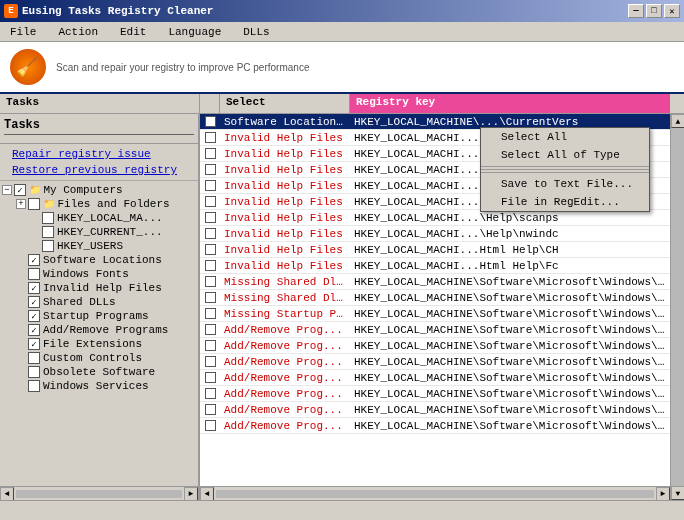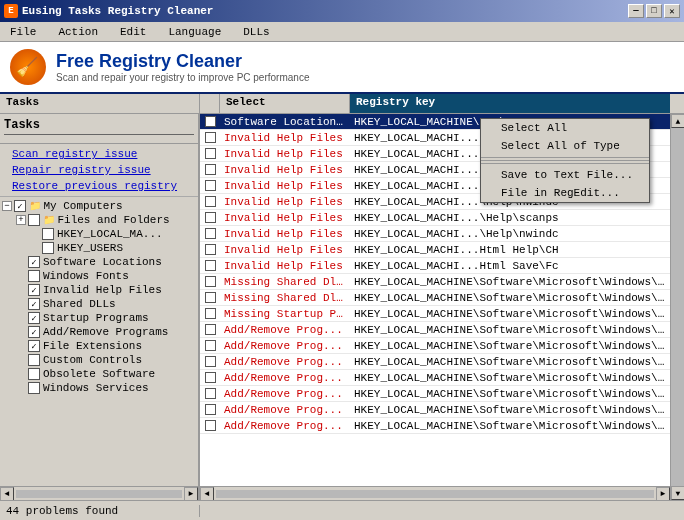--- a/index.html
+++ b/index.html
@@ -159,21 +159,21 @@
     .table-row.selected { background: #0a246a; color: white; }
     .row-check { width: 20px; min-width: 20px; display: flex; align-items: center; justify-content: center; }
     .row-check-box { width: 11px; height: 11px; border: 1px solid #555; background: white; }
     .row-problem { width: 130px; min-width: 130px; padding: 0 4px; overflow: hidden; text-overflow: ellipsis; white-space: nowrap; font-size: 11px; color: #cc0000; }
     .row-key { flex: 1; padding: 0 4px; overflow: hidden; text-overflow: ellipsis; white-space: nowrap; font-size: 11px; }
     .table-row.selected .row-problem { color: white; }
 
     
     .context-menu {
       position: absolute;
-      top: 4px;
+      top: 13px;
       left: 280px;
       width: 170px;
       background: #d4d0c8;
       border: 1px solid #555;
       box-shadow: 2px 2px 4px rgba(0,0,0,0.4);
       z-index: 100;
     }
     .ctx-item {
       padding: 3px 20px;
       font-size: 11px;
@@ -235,42 +235,40 @@
 <div class="menu-item">File</div>
     <div class="menu-item">Action</div>
     <div class="menu-item">Edit</div>
     <div class="menu-item">Language</div>
     <div class="menu-item">DLLs</div>
   </div>
 
 <div class="app-header">
   <div class="app-logo">🧹</div>
   <div class="app-header-text">
-    <h1>Free Registry Cleaner</h1>
     <p>Scan and repair your registry to improve PC performance</p>
   </div>
 </div>
 
 <div style="display:flex; height:20px; background:#d4d0c8; border-bottom:1px solid #999;">
   <div style="width:200px; min-width:200px; border-right:1px solid #999; padding:2px 6px; font-weight:bold; font-size:11px;">Tasks</div>
   <div style="width:20px; min-width:20px; border-right:1px solid #999;"></div>
   <div style="width:130px; min-width:130px; border-right:1px solid #999; padding:2px 6px; font-weight:bold; font-size:11px;">Select</div>
-  <div style="flex:1; padding:2px 6px; font-weight:bold; font-size:11px; background:#0c4a6e; color:white;">Registry key</div>
+  <div style="flex:1; padding:2px 6px; font-weight:bold; font-size:11px; background:#ec4899; color:white;">Registry key</div>
   <div style="width:14px; background:#d4d0c8;"></div>
 </div>
 
 <div class="full-row">
 
   <div class="left-panel">
 
     <div class="tasks-section">
       <div class="tasks-title">Tasks</div>
     </div>
     <div style="padding: 2px 8px; border-bottom:1px solid #aaa;">
-      <a class="task-link">Scan registry issue</a>
       <a class="task-link">Repair registry issue</a>
       <a class="task-link">Restore previous registry</a>
     </div>
 
     <div class="tree-area">
     <div class="tree-item">
           <span style="display: inline-block; width: 0px;"></span>
           <span class="expand-btn">−</span>
           <span class="checkbox checked"></span>
           <span style="font-size: 10px; margin-right: 2px;">📁</span>
@@ -281,20 +279,26 @@
           <span class="expand-btn">+</span>
           <span class="checkbox"></span>
           <span style="font-size: 10px; margin-right: 2px;">📁</span>
           <span>Files and Folders</span>
         </div>
         <div class="tree-item">
           <span style="display: inline-block; width: 28px;"></span>
           <span style="display: inline-block; width: 12px;"></span>
           <span class="checkbox"></span>
           <span>HKEY_LOCAL_MA...</span>
+        </div>
+        <div class="tree-item">
+          <span style="display: inline-block; width: 28px;"></span>
+          <span style="display: inline-block; width: 12px;"></span>
+          <span class="checkbox"></span>
+          <span>HKEY_CURRENT_...</span>
         </div>
         <div class="tree-item">
           <span style="display: inline-block; width: 28px;"></span>
           <span style="display: inline-block; width: 12px;"></span>
           <span class="checkbox"></span>
           <span>HKEY_USERS</span>
         </div>
         <div class="tree-item">
           <span style="display: inline-block; width: 14px;"></span>
           <span style="display: inline-block; width: 12px;"></span>
@@ -428,21 +432,21 @@
             <div class="row-check-box"></div>
           </div>
           <div class="row-problem">Invalid Help Files</div>
           <div class="row-key">HKEY_LOCAL_MACHI...Html Help\CH</div>
         </div>
         <div class="table-row">
           <div class="row-check">
             <div class="row-check-box"></div>
           </div>
           <div class="row-problem">Invalid Help Files</div>
-          <div class="row-key">HKEY_LOCAL_MACHI...Html Save\Fc</div>
+          <div class="row-key">HKEY_LOCAL_MACHI...Html Help\Fc</div>
         </div>
         <div class="table-row">
           <div class="row-check">
             <div class="row-check-box"></div>
           </div>
           <div class="row-problem">Missing Shared Dlls</div>
           <div class="row-key">HKEY_LOCAL_MACHINE\Software\Microsoft\Windows\CurrentVersic</div>
         </div>
         <div class="table-row">
           <div class="row-check">
@@ -527,14 +531,13 @@
   </div>
 
   <div style="width:14px; background:#d4d0c8; border-left:1px solid #999; display:flex; flex-direction:column;">
     <div class="scroll-btn" style="height:14px; font-size:8px; display:flex; align-items:center; justify-content:center; border:1px outset #999; background:#d4d0c8; cursor:pointer;">▲</div>
     <div style="flex:1; background:#b8b8b8;"></div>
     <div class="scroll-btn" style="height:14px; font-size:8px; display:flex; align-items:center; justify-content:center; border:1px outset #999; background:#d4d0c8; cursor:pointer;">▼</div>
   </div>
 </div>
 
 <div class="status-bar">
-  <div class="status-left">44 problems found</div>
 </div>
 
 </body></html>

